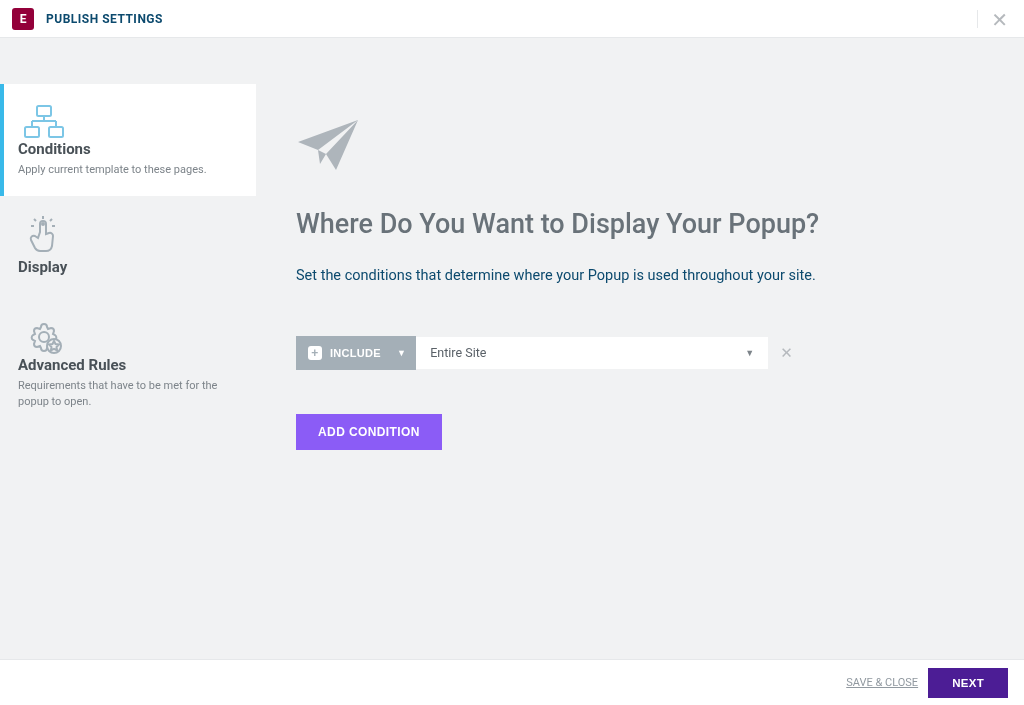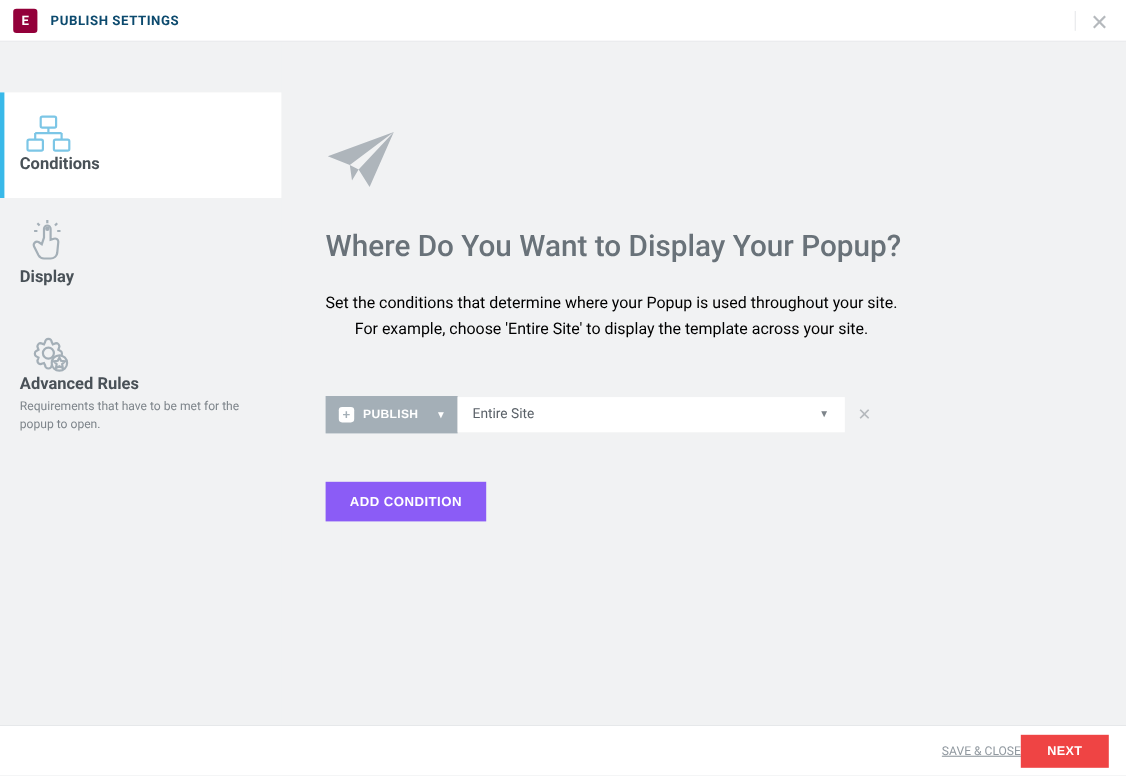--- a/index.html
+++ b/index.html
@@ -114,21 +114,21 @@
     }
     .main-title {
       font-size: 27px;
       color: #697279;
       font-weight: 500;
       margin-bottom: 24px;
       text-align: center;
     }
     .main-sub {
       font-size: 14.5px;
-      color: #000000;
+      color: #0c4a6e;
       text-align: center;
       line-height: 1.65;
       margin-bottom: 48px;
     }
     .condition-row {
       display: flex;
       align-items: center;
       gap: 0;
     }
     .include-btn {
@@ -193,30 +193,30 @@
       cursor: pointer;
     }
     .footer {
       height: 46px;
       background: #fff;
       border-top: 1px solid #e6e8ea;
       display: flex;
       justify-content: flex-end;
       align-items: center;
       padding: 0 16px;
-      gap: 0;
+      gap: 10px;
     }
     .save-close {
       font-size: 11px;
       color: #9199a0;
       text-decoration: underline;
       cursor: pointer;
     }
     .next-btn {
-      background: #ef4444;
+      background: #4c1d95;
       color: #fff;
       border: none;
       height: 30px;
       padding: 0 24px;
       font-size: 11.5px;
       font-weight: 700;
       letter-spacing: 0.3px;
       cursor: pointer;
     }
   </style>
@@ -244,20 +244,21 @@
           <rect x="2" y="23" width="14" height="10" rx="1.5"></rect>
           <rect x="26" y="23" width="14" height="10" rx="1.5"></rect>
           <line x1="21" y1="12" x2="21" y2="17"></line>
           <line x1="9" y1="17" x2="33" y2="17"></line>
           <line x1="9" y1="17" x2="9" y2="23"></line>
           <line x1="33" y1="17" x2="33" y2="23"></line>
         </svg>
       </div>
       <div class="sidebar-text">
         <div class="sidebar-title">Conditions</div>
+        <div class="sidebar-desc">Apply current template to these pages.</div>
       </div>
     </div>
 
     <div class="sidebar-item">
       <div class="sidebar-icon">
         <svg width="40" height="42" viewBox="0 0 40 42" fill="none" stroke="currentColor" stroke-width="2">
           <path d="M16 16 V8 a3 3 0 0 1 6 0 V18 l3 -1 a3 3 0 0 1 4 3 l-1 10 a6 6 0 0 1 -6 5 h-6 a6 6 0 0 1 -5 -3 l-4 -8 a3 3 0 0 1 4 -4 l3 2 z"></path>
           <circle cx="19" cy="8" r="2" fill="currentColor" stroke="none"></circle>
           <line x1="19" y1="0" x2="19" y2="3"></line>
           <line x1="10" y1="3" x2="12" y2="5"></line>
@@ -290,27 +291,26 @@
 
   <div class="main">
     <div class="hero-icon">
       <svg width="66" height="56" viewBox="0 0 66 56" fill="currentColor">
         <path d="M2 24 L62 2 L40 52 L30 36 L24 46 L22 32 Z M30 36 L62 2 L22 32 Z"></path>
       </svg>
     </div>
     <h1 class="main-title">Where Do You Want to Display Your Popup?</h1>
     <div class="main-sub">
       <div>Set the conditions that determine where your Popup is used throughout your site.</div>
-      <div>For example, choose 'Entire Site' to display the template across your site.</div>
     </div>
 
     <div class="condition-row">
       <button class="include-btn">
         <span class="include-plus">+</span>
-        <span>PUBLISH</span>
+        <span>INCLUDE</span>
         <span class="include-caret">▼</span>
       </button>
       <div class="site-select">
         <span>Entire Site</span>
         <span class="site-caret">▼</span>
       </div>
       <div class="row-remove">
         <span>✕</span>
       </div>
     </div>

